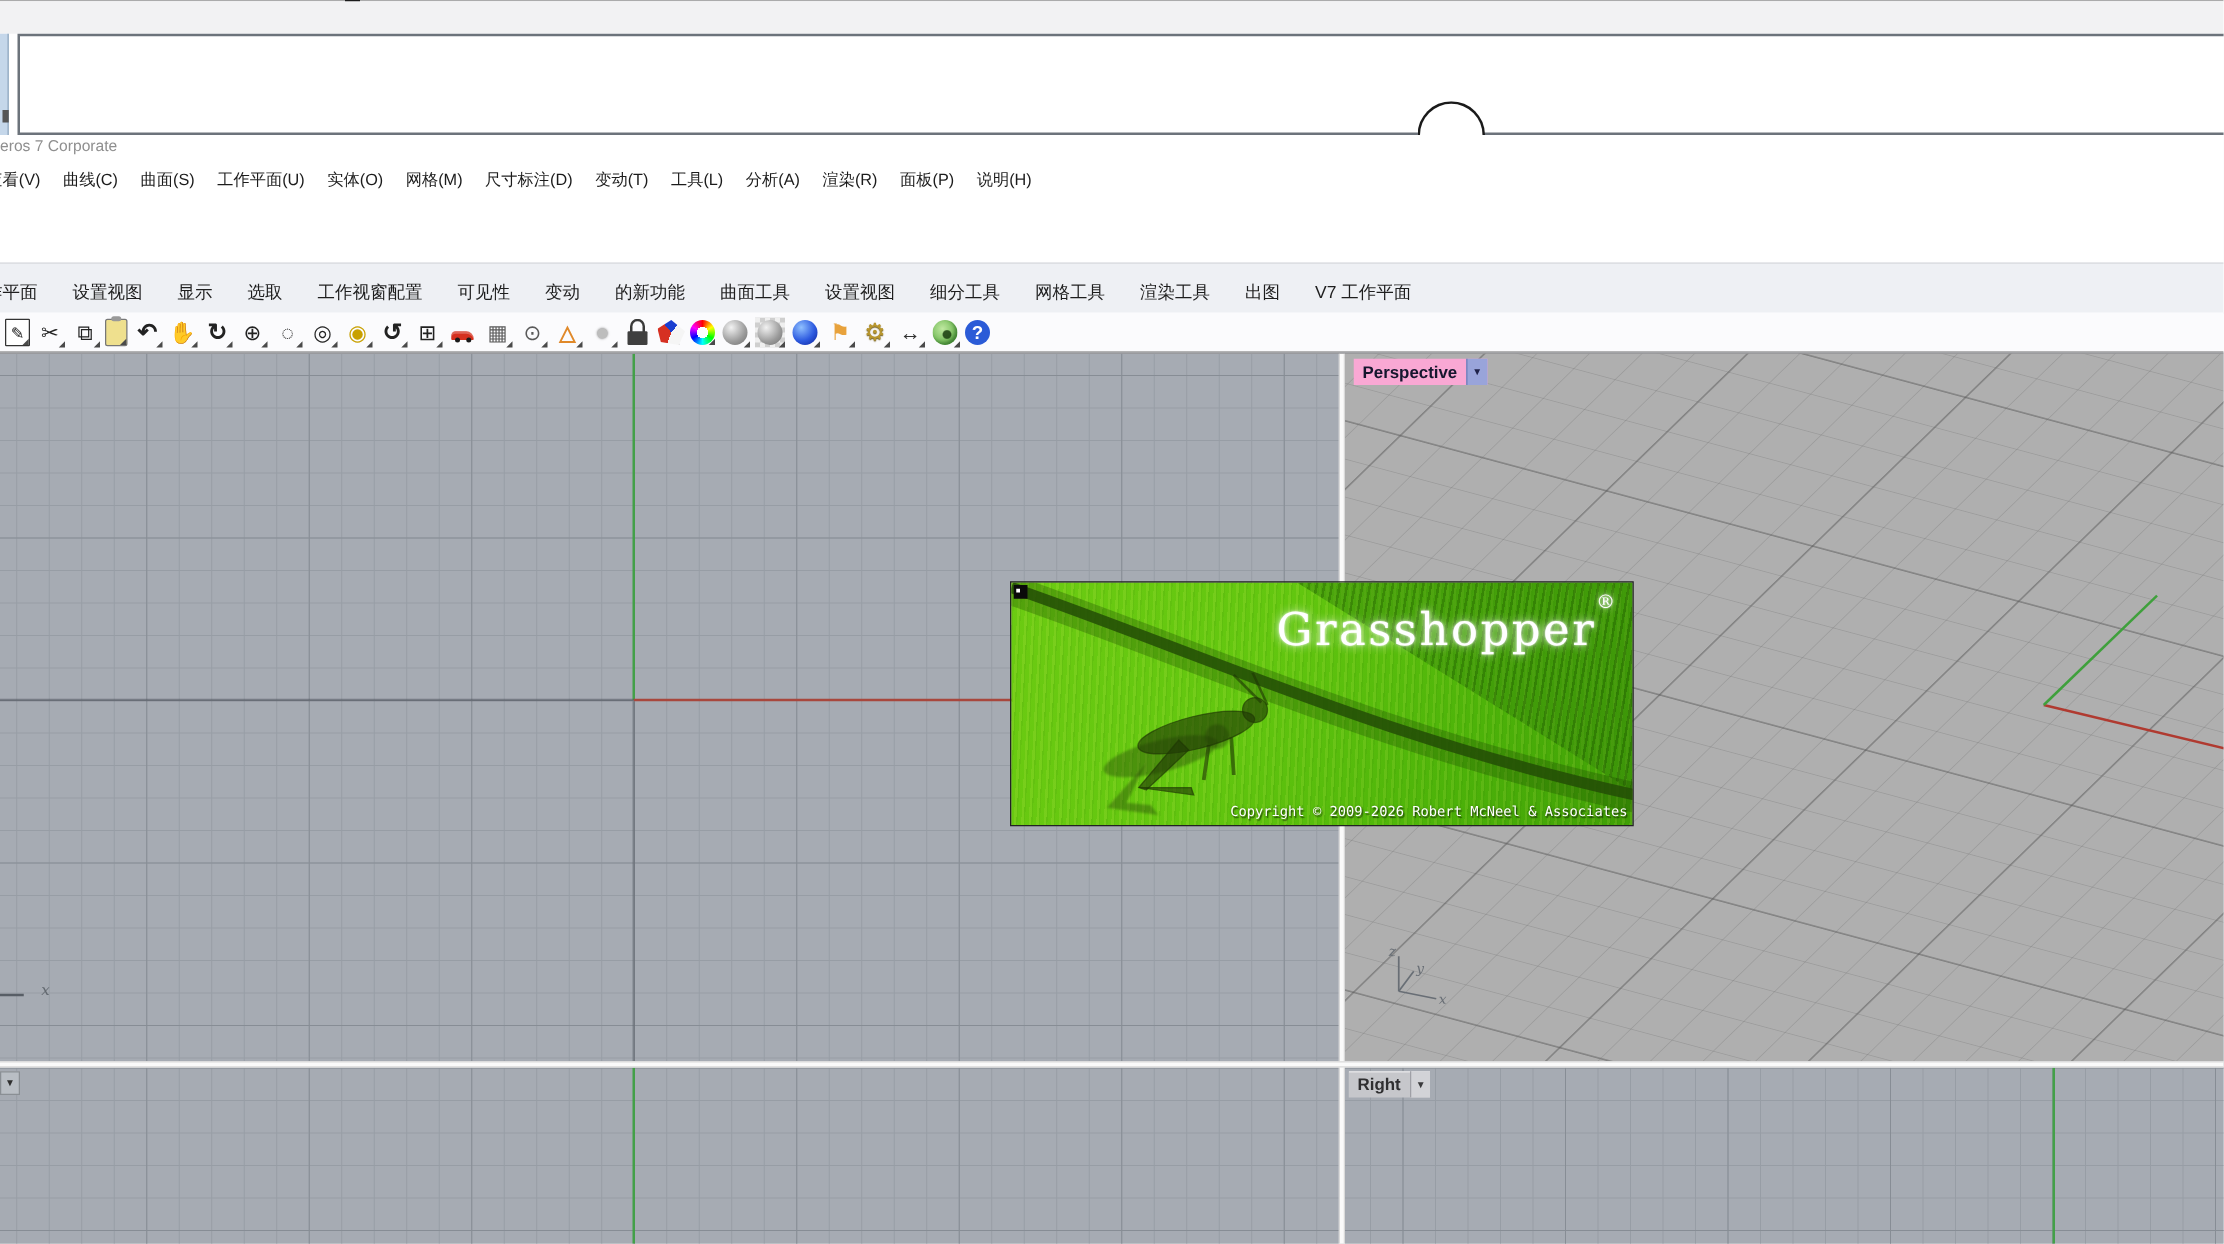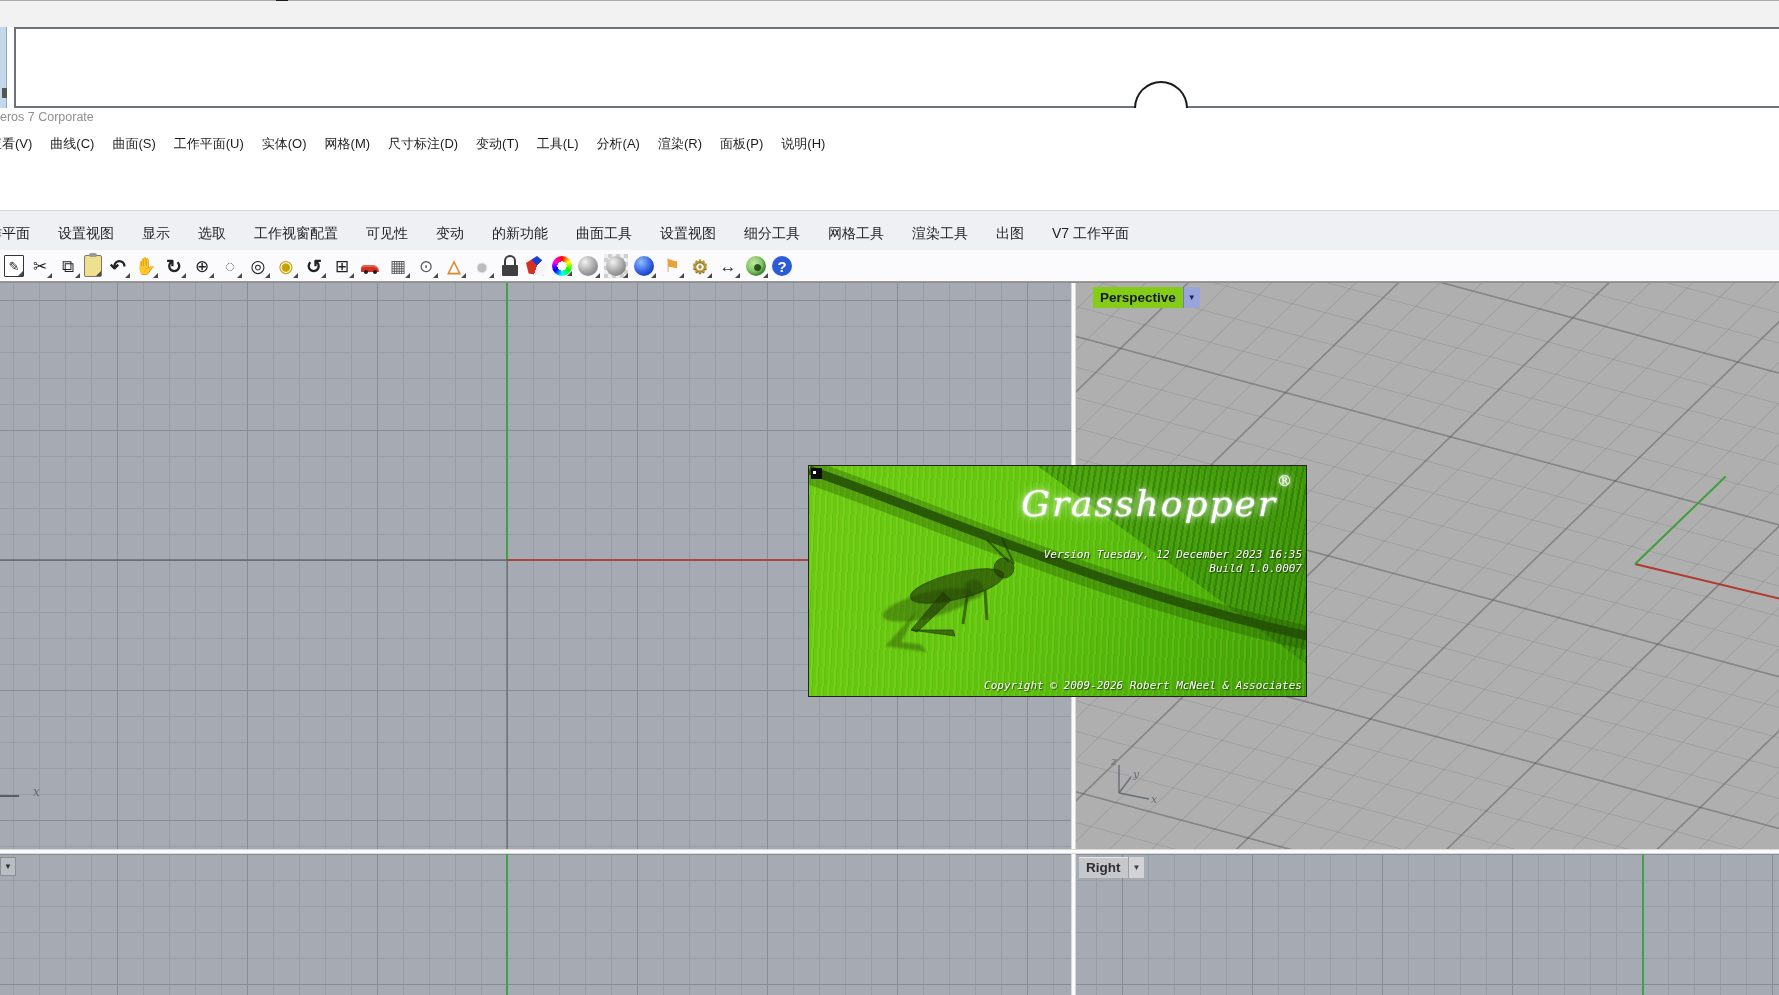--- a/index.html
+++ b/index.html
@@ -94,39 +94,39 @@
       linear-gradient(90deg,rgba(88,88,88,.40) 1.5px,transparent 1.5px),
       linear-gradient(rgba(120,120,120,.32) 1px,transparent 1px),
       linear-gradient(90deg,rgba(120,120,120,.32) 1px,transparent 1px);
     background-size:170px 170px,170px 170px,34px 34px,34px 34px;background-position:50% 50%;}
   .persp-green{position:absolute;left:559px;top:280px;width:126px;height:2px;background:#3FA03C;transform-origin:0 50%;transform:rotate(-44deg);}
   .persp-red{position:absolute;left:559px;top:280px;width:152px;height:2px;background:#B03A30;transform-origin:0 50%;transform:rotate(13.5deg);}
 
   .vp-label{position:absolute;display:flex;align-items:stretch;height:21px;font-weight:bold;font-size:13.5px;cursor:pointer;user-select:none;}
   .vp-label .vp-name{display:flex;align-items:center;padding:0 7px;}
   .vp-label .vp-arrow{display:flex;align-items:center;padding:0 4px;font-size:8px;}
-  .persp-label{left:17px;top:4px;background:#84cc16;color:#15162E;}
+  .persp-label{left:7px;top:4px;background:#f9a8d4;color:#15162E;}
   .persp-label .vp-arrow{border-left:1px solid #6F7CB8;background:#99A4DA;color:#20224a;}
   .right-label{left:3px;top:3px;background:#C6C7CB;color:#2F2F31;box-shadow:inset 0 1px 0 #E8E8EA;}
   .right-label .vp-arrow{border-left:1px solid #9FA0A6;background:#D2D3D7;color:#3a3a3c;}
   .corner-tab{position:absolute;left:0;top:3px;width:16px;height:19px;background:#B9BEC4;border:1px solid #8a8f94;
               display:flex;align-items:center;justify-content:center;font-size:8px;color:#2f2f2f;box-sizing:border-box;}
 
   .divider-v{position:absolute;left:1071px;top:0;width:5px;height:713px;background:#FAFAFA;box-shadow:inset 1px 0 0 #D9D9D9,inset -1px 0 0 #D9D9D9;}
   .divider-h{position:absolute;left:0;top:566px;width:1779px;height:5px;background:#FAFAFA;box-shadow:inset 0 1px 0 #D9D9D9,inset 0 -1px 0 #D9D9D9;}
 
   .gizmo{position:absolute;}
   .gizmo text{fill:#686E75;font-size:11px;font-family:"DejaVu Serif",serif;font-style:italic;}
   .gizmo line{stroke:#686E75;stroke-width:1.4;}
   .mini-gizmo-line{position:absolute;left:0;top:512px;width:19px;height:2px;background:#585E66;}
   .mini-gizmo-x{position:absolute;left:33px;top:502px;font-size:12px;color:#62686F;font-family:"DejaVu Serif",serif;font-style:italic;}
 
   
-  .splash{position:absolute;left:808px;top:465px;width:499px;height:232px;border:1.5px solid #222;box-sizing:border-box;
-          overflow:hidden;z-index:50;background:linear-gradient(115deg,#6CCB12 0%,#62C60F 40%,#4DB309 72%,#3F9E06 100%);font-style:italic;}
+  .splash{position:absolute;left:808px;top:465px;width:499px;height:196px;border:1.5px solid #222;box-sizing:border-box;
+          overflow:hidden;z-index:50;background:linear-gradient(115deg,#6CCB12 0%,#62C60F 40%,#4DB309 72%,#3F9E06 100%);}
   .leaf-striations{position:absolute;inset:0;
       background:repeating-linear-gradient(93deg,rgba(255,255,120,.10) 0 2px,rgba(30,90,0,.07) 2px 3px,transparent 3px 6px);}
   .leaf-dark-corner{position:absolute;inset:0;clip-path:polygon(46% 0,100% 0,100% 86%);
       background:repeating-linear-gradient(100deg,rgba(20,60,0,.22) 0 2px,rgba(90,190,25,.16) 2px 6px),rgba(45,120,5,.45);}
   .leaf-vein{position:absolute;inset:0;}
   .splash-corner-square{position:absolute;left:2px;top:2px;width:11px;height:11px;background:#0a0a0a;z-index:60;}
   .splash-corner-square::after{content:"";position:absolute;left:2px;top:3px;width:3px;height:3px;background:#fff;}
   .gh-title{position:absolute;right:14px;top:6px;z-index:55;color:#fff;font-family:"DejaVu Serif",serif;font-size:36px;letter-spacing:2px;
             text-shadow:0 0 8px rgba(255,255,255,.95),0 0 2px rgba(255,255,255,.9);white-space:nowrap;}
   .gh-title sup{font-size:15px;vertical-align:30px;letter-spacing:0;}
@@ -350,20 +350,16 @@
         <path d="M106,54 L74,92 L80,94 L114,62 Z"></path>
         <path d="M74,92 L118,98 L116,92 Z"></path>
         <line x1="130" y1="58" x2="126" y2="86" stroke-width="3"></line>
         <line x1="148" y1="52" x2="150" y2="82" stroke-width="3"></line>
         <line x1="172" y1="24" x2="150" y2="2" stroke-width="2"></line>
         <line x1="177" y1="26" x2="165" y2="0" stroke-width="2"></line>
       </g>
     </svg>
     <div class="splash-corner-square"></div>
     <div class="gh-title"><span>Grasshopper</span><sup>®</sup></div>
-    <div class="gh-meta">
-      <div>Version Tuesday, 12 December 2023 16:35</div>
-      <div>Build 1.0.0007</div>
-    </div>
     <div class="gh-copy">Copyright © 2009-2026 Robert McNeel &amp; Associates</div>
   </div>
 
 </div>
 
 </body></html>

